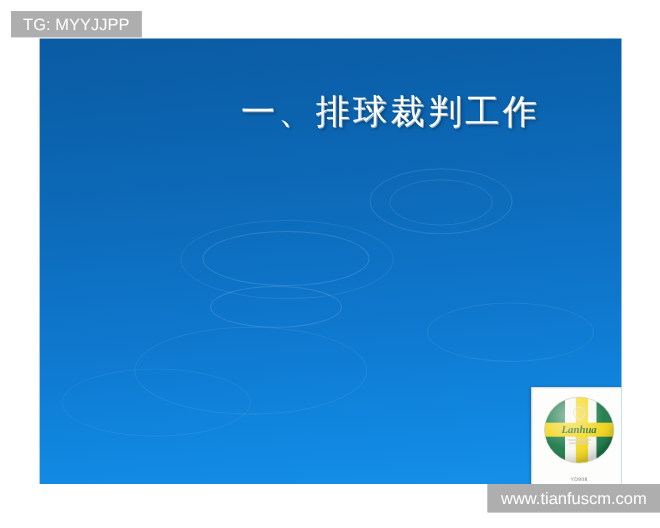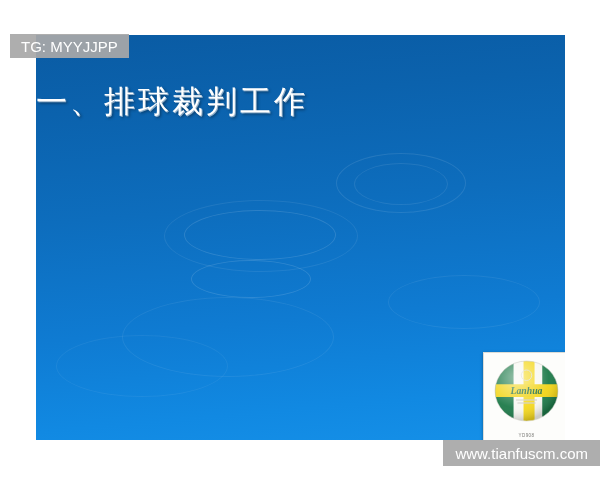--- a/index.html
+++ b/index.html
@@ -55,21 +55,21 @@
   .ripple.r6 { left: 86px; top: 262px; width: 210px; height: 78px; border-color: rgba(255,255,255,0.07); }
   .ripple.r7 { left: 352px; top: 240px; width: 150px; height: 52px; border-color: rgba(255,255,255,0.07); }
   .ripple.r8 { left: 20px; top: 300px; width: 170px; height: 60px; border-color: rgba(255,255,255,0.06); }
 
   
   .slide-title {
     position: absolute;
     left: 0;
     top: 48px;
     width: 455px;
-    text-align: left;
+    text-align: right;
     color: #ffffff;
     font-family: "Liberation Serif", "DejaVu Serif", serif;
     font-size: 31px;
     font-weight: 400;
     letter-spacing: 3px;
     line-height: 1.2;
     text-shadow: 1px 1px 0 rgba(255,255,255,0.55),
                  2px 2px 3px rgba(0,0,0,0.45);
     white-space: nowrap;
   }
@@ -127,21 +127,20 @@
 
   
   .wm {
     position: absolute;
     background: rgba(168,168,168,0.93);
     color: #ffffff;
     font-family: "Liberation Sans", "DejaVu Sans", sans-serif;
     display: flex;
     align-items: center;
     white-space: nowrap;
-    margin-top: 24px;
   }
   .wm-tl {
     left: 10px;
     top: 10px;
     height: 24px;
     padding: 0 11px;
     font-size: 15px;
   }
   .wm-br {
     right: 0px;

